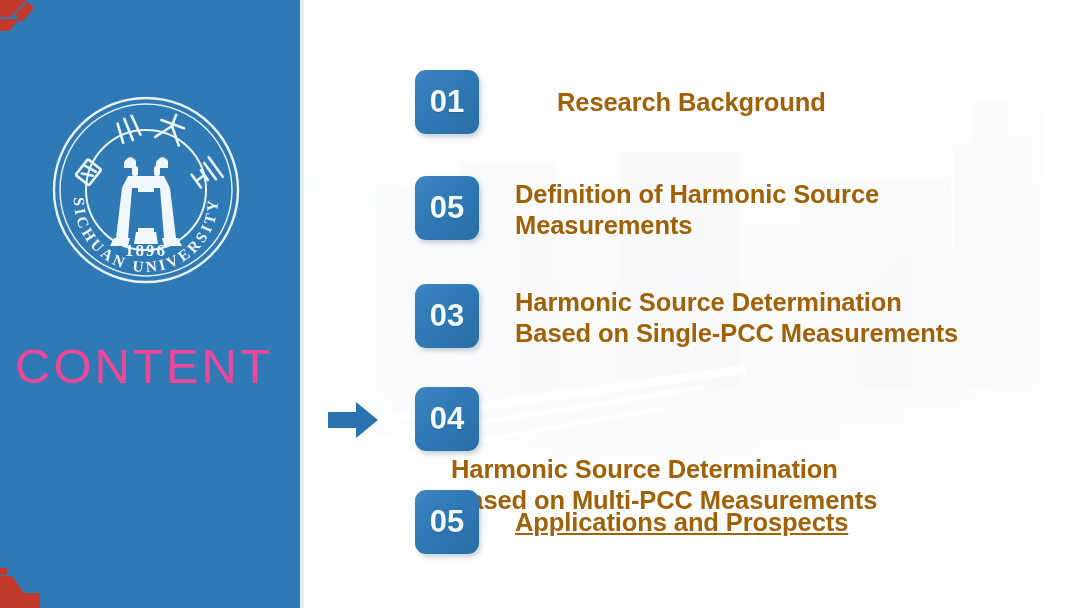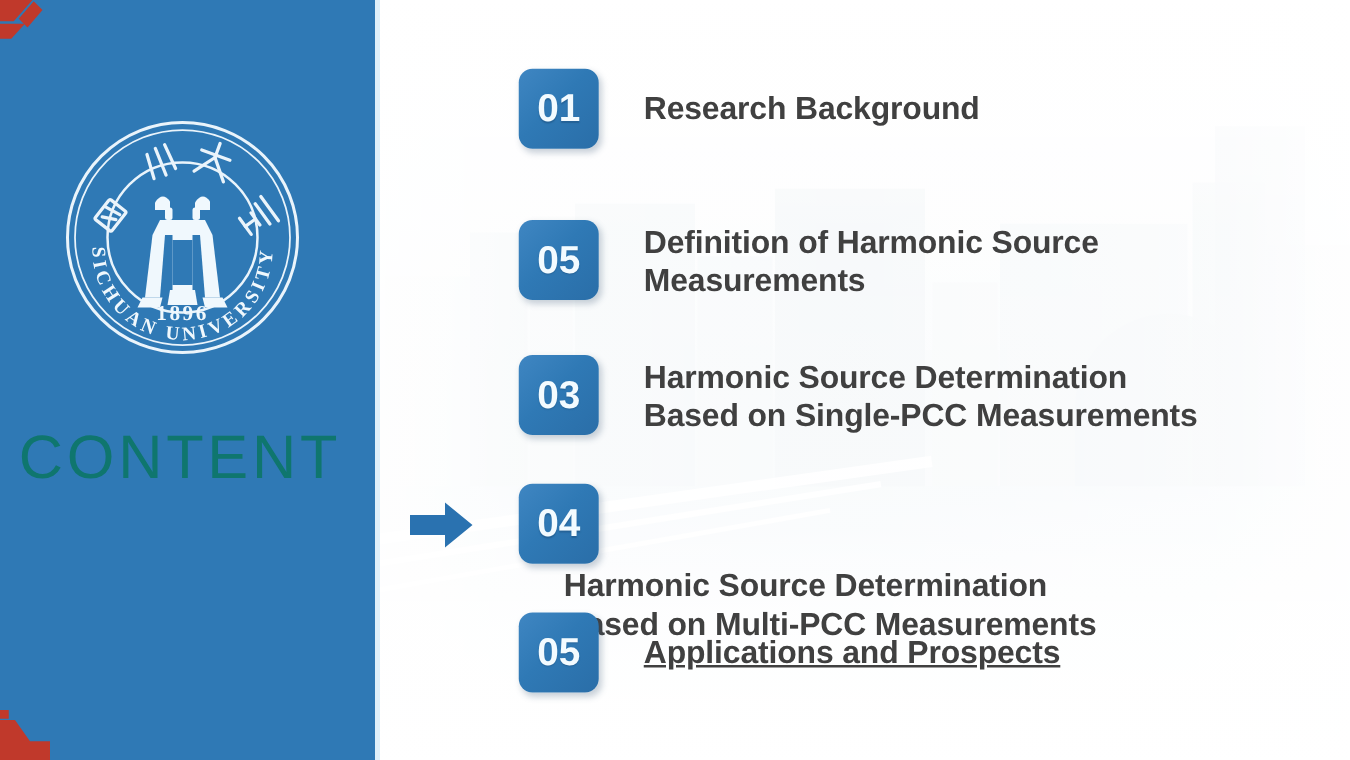--- a/index.html
+++ b/index.html
@@ -109,21 +109,21 @@
   .logo-wrap {
     position: absolute;
     left: 48px; top: 92px;
     width: 196px; height: 196px;
   }
   .content-title {
     position: absolute;
     left: 0; top: 338px;
     width: 288px;
     text-align: center;
-    color: #0f766e;
+    color: #ec4899;
     font-size: 49px;
     font-weight: 300;
     letter-spacing: 3px;
     font-family: "Liberation Sans", sans-serif;
     white-space: nowrap;
   }
 
   
   .agenda {
     position: absolute;
@@ -145,29 +145,29 @@
     font-size: 31px;
     font-weight: bold;
     display: flex;
     align-items: center;
     justify-content: center;
     letter-spacing: 0px;
     text-shadow: 0 1px 1px rgba(20,60,100,.35);
   }
   .item-text {
     margin-left: 36px;
-    color: #404040;
+    color: #a16207;
     font-size: 25.5px;
     font-weight: bold;
     line-height: 31px;
     letter-spacing: -0.1px;
     white-space: pre-line;
     padding-top: 1px;
   }
-  .item.i1 { top: 55px; }
+  .item.i1 { top: 70px; gap: 42px; }
   .item.i2 { top: 176px; }
   .item.i3 { top: 284px; }
   .item.i4 { top: 387px; flex-direction: column; }
   .item.i5 { top: 490px; }
 
   .item.i1 .item-text { padding-top: 17px; }
   .item.i2 .item-text { padding-top: 3px; }
   .item.i3 .item-text { padding-top: 3px; }
   .item.i4 .item-text { padding-top: 3px; }
   .item.i5 .item-text { padding-top: 17px; text-decoration: underline; }

